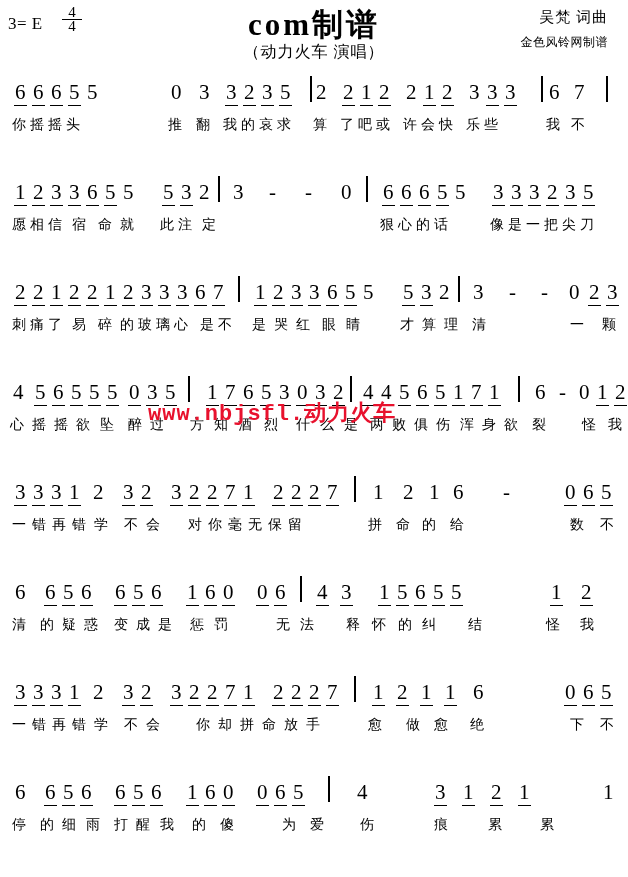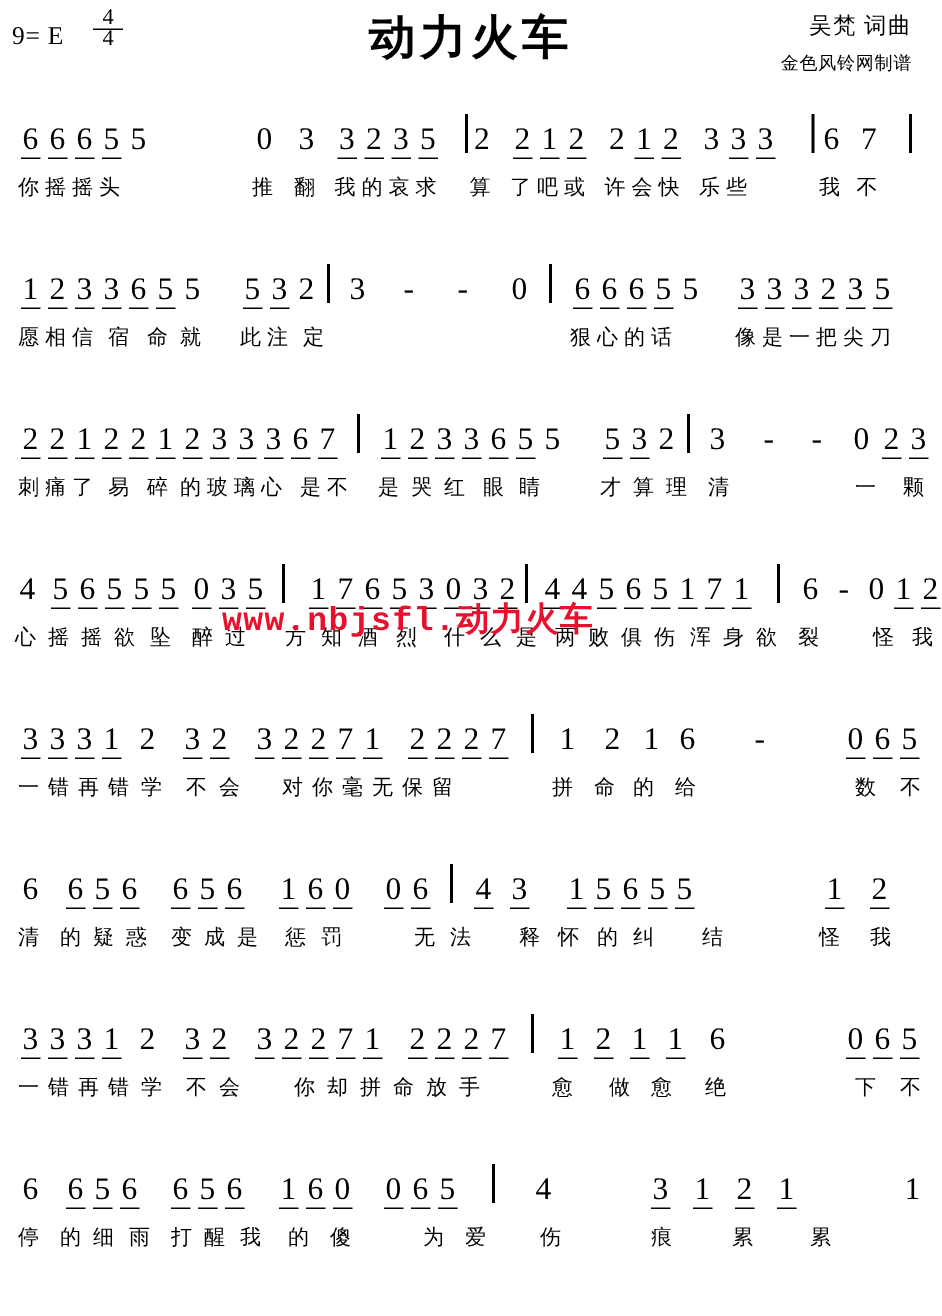--- a/index.html
+++ b/index.html
@@ -130,26 +130,27 @@
     font-weight: bold;
     color: #e8112d;
     letter-spacing: 1px;
     z-index: 5;
   }
 </style>
 </head>
 <body>
 
 <div class="header">
-  <div class="key-sig">9= E</div>
+  <div class="key-sig">3= E</div>
   <div class="meter">
     <span class="num">4</span>
     <span class="den">4</span>
   </div>
-  <div class="title">动力火车</div>
+  <div class="title">com制谱</div>
+  <div class="subtitle">（动力火车 演唱）</div>
   <div class="credit1">吴梵 词曲</div>
   <div class="credit2">金色风铃网制谱</div>
 </div>
 
 <div class="watermark">www.nbjsfl.动力火车</div>
 
 <div id="score">
     <div class="system">
       <div class="notes">
         <span class="tok" style="left: 4px;"><span class="g u1">6</span></span>

